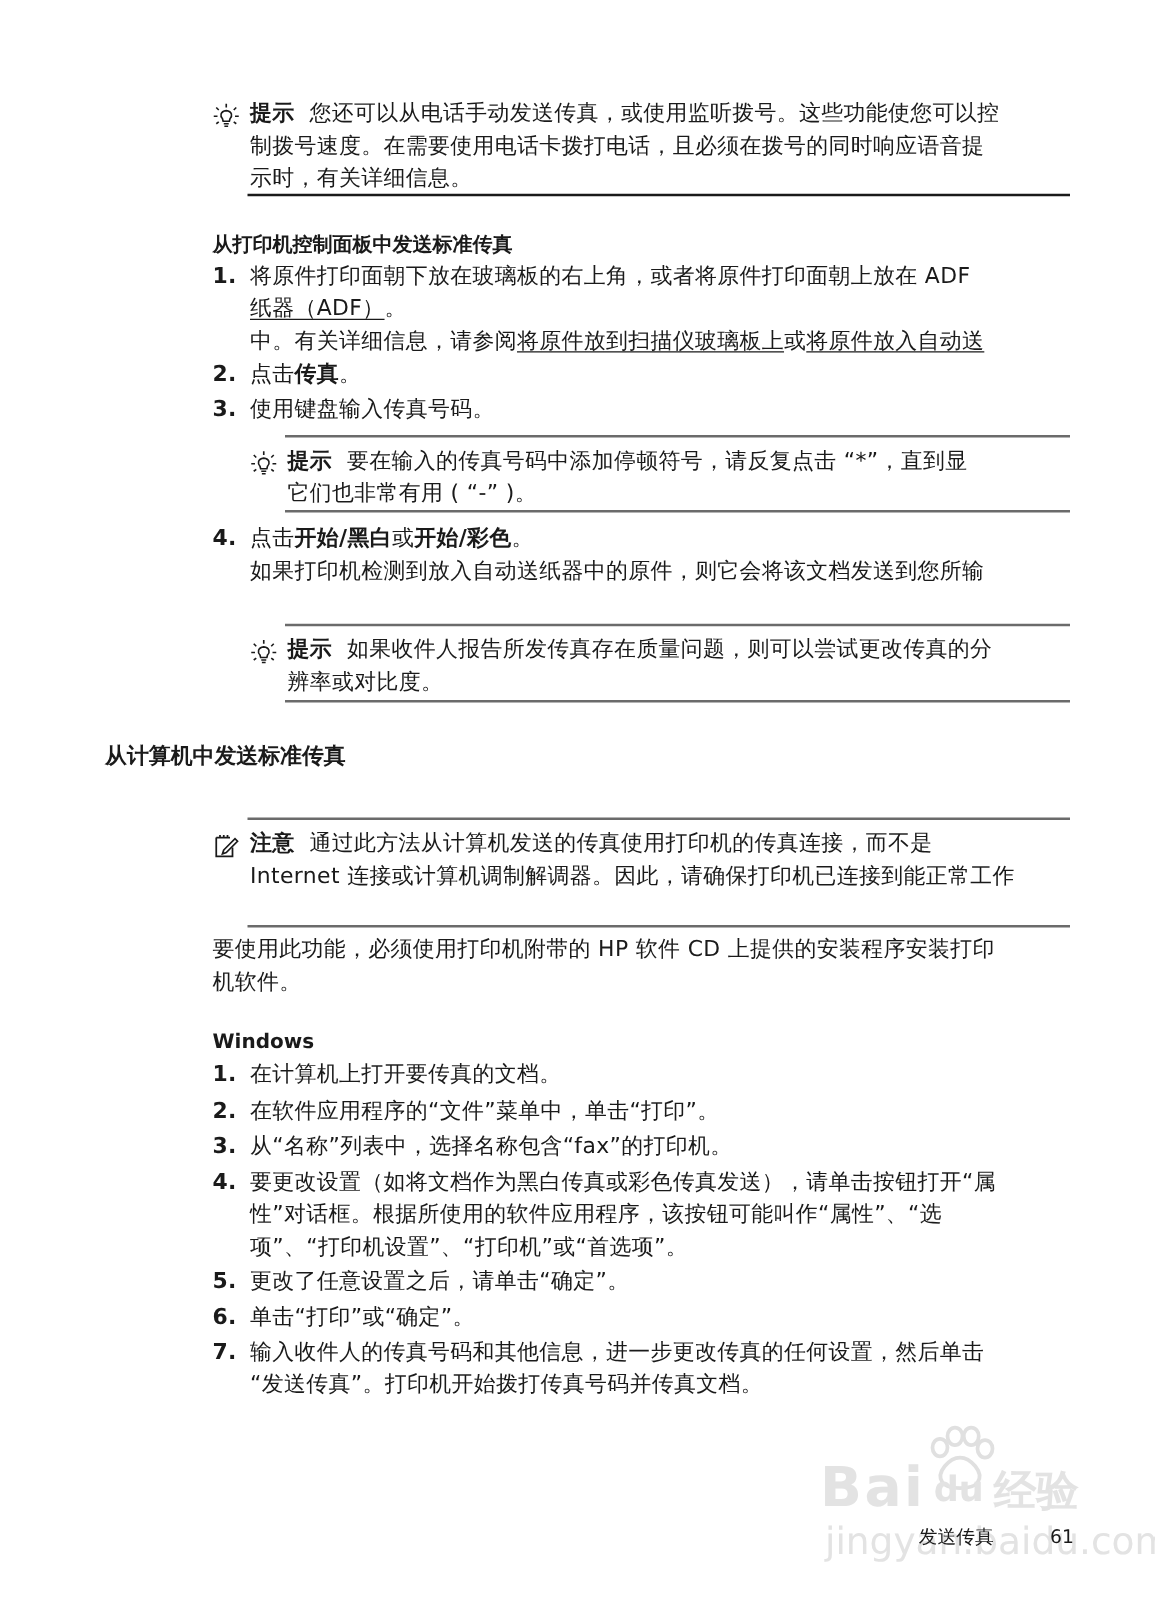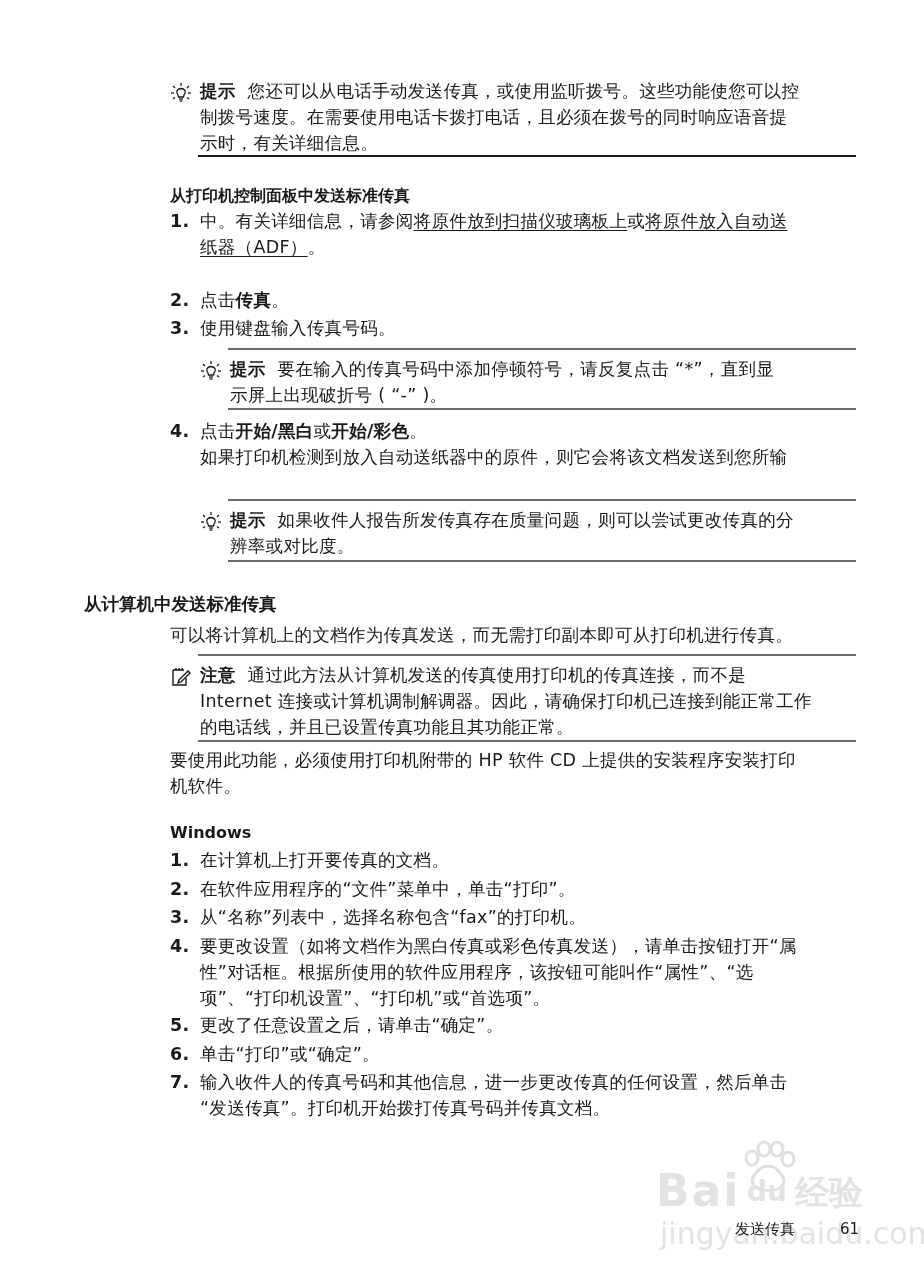--- a/index.html
+++ b/index.html
@@ -64,25 +64,26 @@
       <div>示时，有关详细信息。</div>
     </div>
   </div>
   <div class="rule" style="left:198px; top:155px; width:658px;"></div>
 
   <div class="abs section-h" style="left:170px; top:186px; font-size:16px;">从打印机控制面板中发送标准传真</div>
 
   <div class="li txt" style="left:170px; top:208px; width:690px; height:80px;">
     <span class="num">1.</span>
     <div class="content">
+      <div>将原件打印面朝下放在玻璃板的右上角，或者将原件打印面朝上放在 ADF</div>
+      <div>
+        <a class="ul" style="color:inherit;" href="#">纸器（ADF）</a><span>。</span>
+      </div>
       <div>
         <span>中。有关详细信息，请参阅</span><a class="ul" style="color:inherit;" href="#">将原件放到扫描仪玻璃板上</a><span>或</span><a class="ul" style="color:inherit;" href="#">将原件放入自动送</a>
-      </div>
-      <div>
-        <a class="ul" style="color:inherit;" href="#">纸器（ADF）</a><span>。</span>
       </div>
     </div>
   </div>
 
   <div class="li txt" style="left:170px; top:287px; width:690px; height:26px;">
     <span class="num">2.</span>
     <div class="content"><span>点击</span><span class="bold">传真</span><span>。</span></div>
   </div>
 
   <div class="li txt" style="left:170px; top:315px; width:690px; height:26px;">
@@ -103,21 +104,21 @@
           <line x1="19" y1="4" x2="17" y2="6"></line>
           <line x1="1" y1="11" x2="4" y2="11"></line>
           <line x1="18" y1="11" x2="21" y2="11"></line>
           <line x1="3" y1="17" x2="5" y2="15.5"></line>
           <line x1="19" y1="17" x2="17" y2="15.5"></line>
         </g>
       </svg>
     </span>
     <div class="body txt">
       <div><span class="label">提示</span><span>要在输入的传真号码中添加停顿符号，请反复点击 “*”，直到显</span></div>
-      <div>示屏上出现破折号 ( “-” )。</div>
+      <div>它们也非常有用 ( “-” )。</div>
     </div>
   </div>
   <div class="rule grey" style="left:228px; top:408px; width:628px;"></div>
 
   <div class="li txt" style="left:170px; top:418px; width:690px; height:80px;">
     <span class="num">4.</span>
     <div class="content">
       <div><span>点击</span><span class="bold">开始/黑白</span><span>或</span><span class="bold">开始/彩色</span><span>。</span></div>
       <div>如果打印机检测到放入自动送纸器中的原件，则它会将该文档发送到您所输</div>
     </div>
@@ -142,37 +143,35 @@
       </svg>
     </span>
     <div class="body txt">
       <div><span class="label">提示</span><span>如果收件人报告所发传真存在质量问题，则可以尝试更改传真的分</span></div>
       <div>辨率或对比度。</div>
     </div>
   </div>
   <div class="rule grey" style="left:228px; top:560px; width:628px;"></div>
 
   <div class="abs section-h" style="left:84px; top:592px;">从计算机中发送标准传真</div>
-  <div class="abs txt" style="left:170px; top:622px;">可以将计算机上的文档作为传真发送，而无需打印副本即可从打印机进行传真。</div>
 
   <div class="rule grey" style="left:198px; top:654px; width:658px;"></div>
   <div class="callout" style="left:170px; top:662px; width:690px; height:80px;">
     <span class="icon">
       <svg width="22" height="22" viewBox="0 0 22 22">
         <g stroke="#1a1a1a" stroke-width="1.4" fill="none">
           <path d="M3 4 L14 4 M3 4 L3 19 L16 19 L16 12"></path>
           <path d="M6 4 L6 2 M9 4 L9 2 M12 4 L12 2"></path>
           <path d="M9 14 L18 5 L20 7 L11 16 L8 17 Z"></path>
         </g>
       </svg>
     </span>
     <div class="body txt">
       <div><span class="label">注意</span><span>通过此方法从计算机发送的传真使用打印机的传真连接，而不是</span></div>
       <div>Internet 连接或计算机调制解调器。因此，请确保打印机已连接到能正常工作</div>
-      <div>的电话线，并且已设置传真功能且其功能正常。</div>
     </div>
   </div>
   <div class="rule grey" style="left:198px; top:740px; width:658px;"></div>
 
   <div class="abs txt" style="left:170px; top:747px; width:690px;">
     <div>要使用此功能，必须使用打印机附带的 HP 软件 CD 上提供的安装程序安装打印</div>
     <div>机软件。</div>
   </div>
 
   <div class="abs sub-h" style="left:170px; top:823px;">Windows</div>

